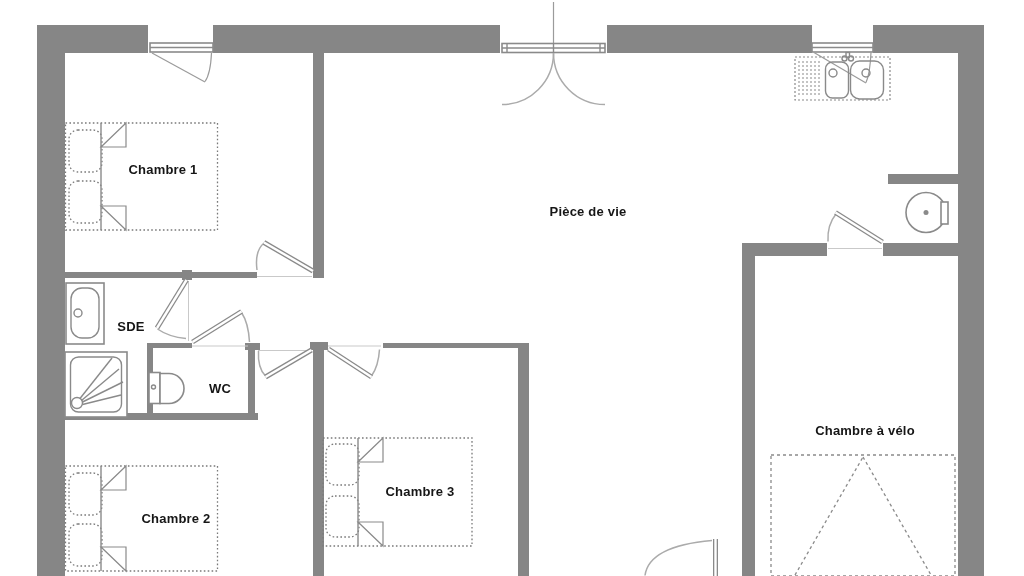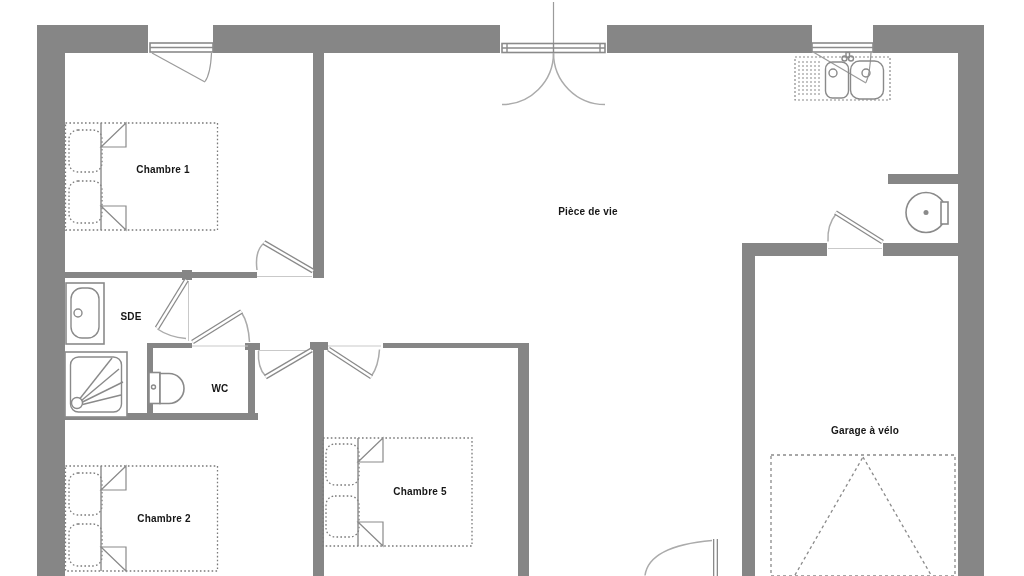--- a/index.html
+++ b/index.html
@@ -9,21 +9,21 @@
     font-family:"Liberation Sans", sans-serif;
   }
   .plan{
     position:relative;width:1024px;height:576px;overflow:hidden;
     background:var(--background,#fff);
   }
   .plan svg{position:absolute;left:0;top:0;}
   .room-label{
     position:absolute;
     transform:translate(-50%,-50%);
-    font-size:10px;font-weight:bold;
+    font-size:13px;font-weight:bold;
     color:var(--text,#161616);
     white-space:nowrap;letter-spacing:.2px;
   }
   
   .wall{fill:var(--wall,#868686);stroke:none;}
   .lf1{stroke:var(--fixture_line,#8a8a8a);stroke-width:5;fill:none;}
   .lf2{stroke:#fff;stroke-width:2.4;fill:none;}
   .arc{stroke:var(--door_arc,#ababab);stroke-width:1.5;fill:none;}
   .fx{stroke:var(--fixture_line,#8a8a8a);stroke-width:1.6;fill:#fff;}
   .fxn{stroke:var(--fixture_line,#8a8a8a);stroke-width:1.4;fill:none;}
@@ -216,18 +216,18 @@
 
     <g>
       <rect class="dsh" x="771" y="455" width="184" height="121"></rect>
       <line class="dsh" x1="795" y1="575" x2="863" y2="457"></line>
       <line class="dsh" x1="863" y1="457" x2="931" y2="575"></line>
     </g>
   </svg>
 
   <div class="room-label" style="left:163px;top:169px">Chambre 1</div>
   <div class="room-label" style="left:588px;top:211px">Pièce de vie</div>
-  <div class="room-label" style="left:131px;top:316px">SDE</div>
+  <div class="room-label" style="left:131px;top:326px">SDE</div>
   <div class="room-label" style="left:220px;top:388px">WC</div>
-  <div class="room-label" style="left:164px;top:518px">Chambre 2</div>
-  <div class="room-label" style="left:420px;top:491px">Chambre 5</div>
-  <div class="room-label" style="left:865px;top:430px">Garage à vélo</div>
+  <div class="room-label" style="left:176px;top:518px">Chambre 2</div>
+  <div class="room-label" style="left:420px;top:491px">Chambre 3</div>
+  <div class="room-label" style="left:865px;top:430px">Chambre à vélo</div>
 </div>
 
 </body></html>

